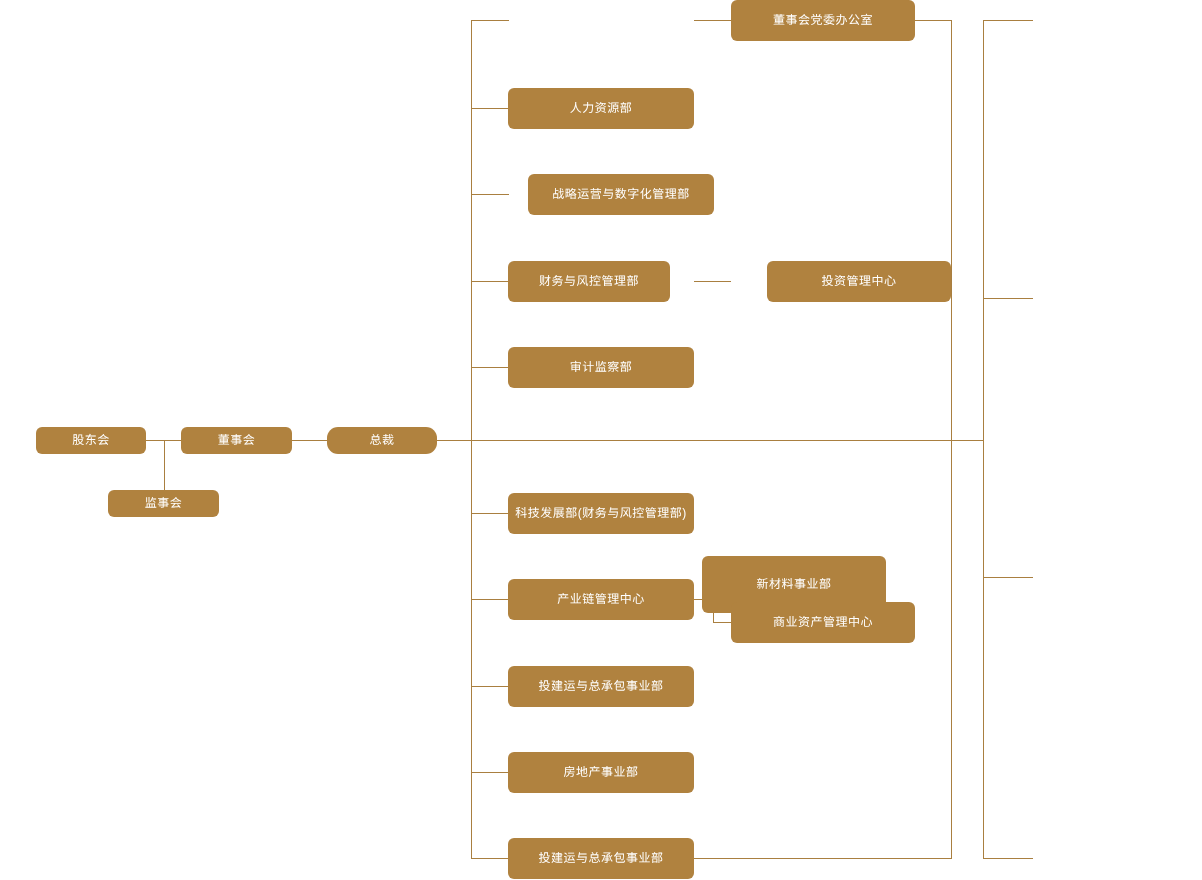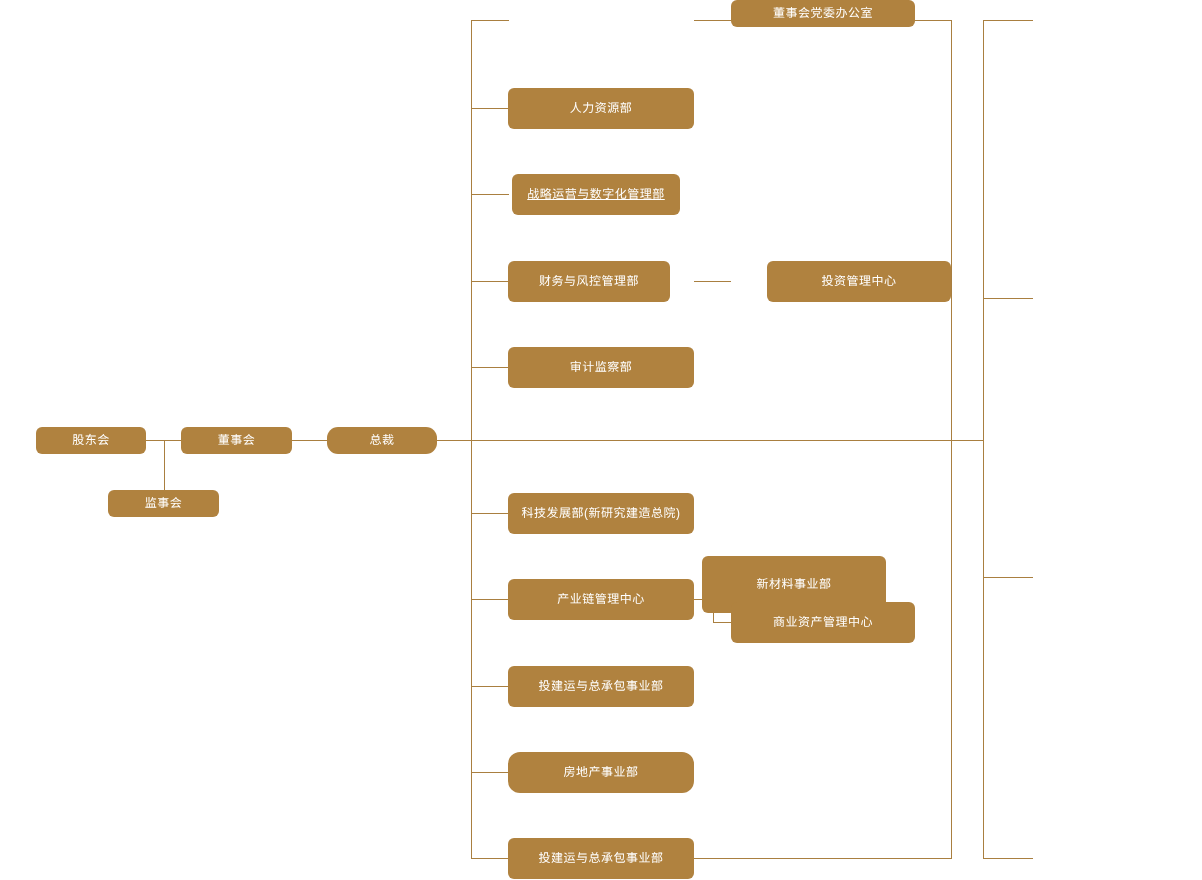--- a/index.html
+++ b/index.html
@@ -91,39 +91,39 @@
 
   <div class="node" style="left:36px; top:427px; width:110px; height:27px;">股东会</div>
 
   <div class="node" style="left:181px; top:427px; width:111px; height:27px;">董事会</div>
 
   <div class="node" style="left:108px; top:490px; width:111px; height:27px;">监事会</div>
 
   <div class="node" style="left:327px; top:427px; width:110px; height:27px;border-radius:11px;">总裁</div>
 
 
-  <div class="node" style="left:731px; top:0px; width:184px; height:27px;">董事会党委办公室</div>
+  <div class="node" style="left:731px; top:0px; width:184px; height:41px;">董事会党委办公室</div>
 
   <div class="node" style="left:508px; top:88px; width:186px; height:41px;">人力资源部</div>
 
-  <div class="node" style="left:512px; top:174px; width:168px; height:41px;text-decoration:underline;">战略运营与数字化管理部</div>
+  <div class="node" style="left:528px; top:174px; width:186px; height:41px;">战略运营与数字化管理部</div>
 
   <div class="node" style="left:508px; top:261px; width:162px; height:41px;">财务与风控管理部</div>
 
   <div class="node" style="left:731px; top:261px; width:184px; height:41px;margin-left:36px;">投资管理中心</div>
 
   <div class="node" style="left:508px; top:347px; width:186px; height:41px;">审计监察部</div>
 
-  <div class="node" style="left:508px; top:493px; width:186px; height:41px;">科技发展部(新研究建造总院)</div>
+  <div class="node" style="left:508px; top:493px; width:186px; height:41px;">科技发展部(财务与风控管理部)</div>
 
   <div class="node" style="left:508px; top:579px; width:186px; height:41px;">产业链管理中心</div>
 
   <div class="node" style="left:702px; top:556px; width:184px; height:57px;">新材料事业部</div>
 
   <div class="node" style="left:731px; top:602px; width:184px; height:41px;">商业资产管理中心</div>
 
   <div class="node" style="left:508px; top:666px; width:186px; height:41px;">投建运与总承包事业部</div>
 
-  <div class="node" style="left:508px; top:752px; width:186px; height:41px;border-radius:12px;">房地产事业部</div>
+  <div class="node" style="left:508px; top:752px; width:186px; height:41px;">房地产事业部</div>
 
   <div class="node" style="left:508px; top:838px; width:186px; height:41px;">投建运与总承包事业部</div>
 
 </div>
 
 </body></html>

